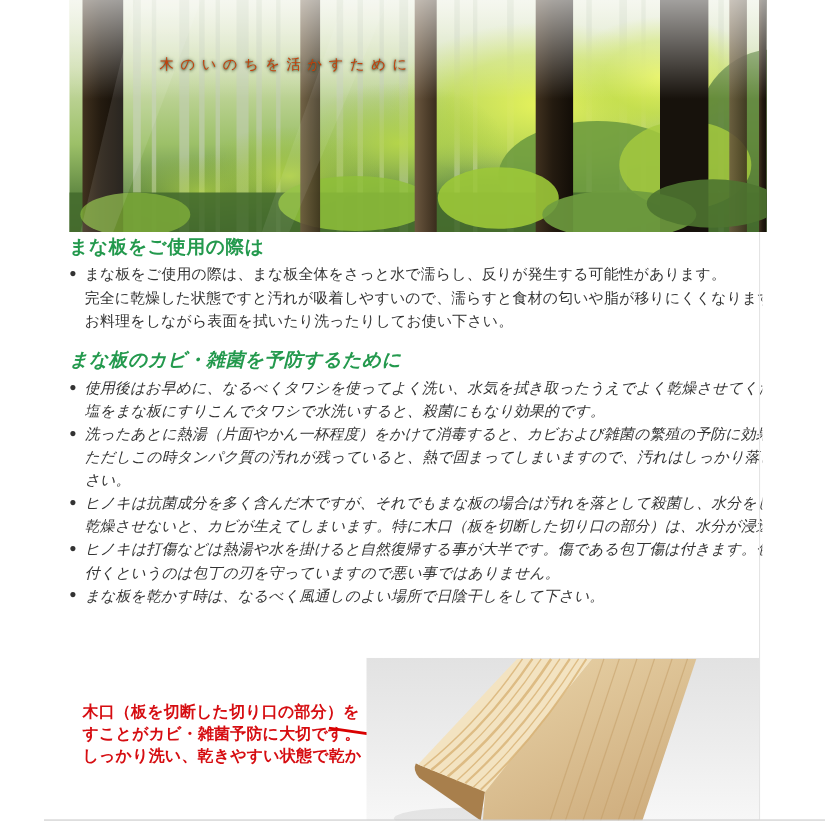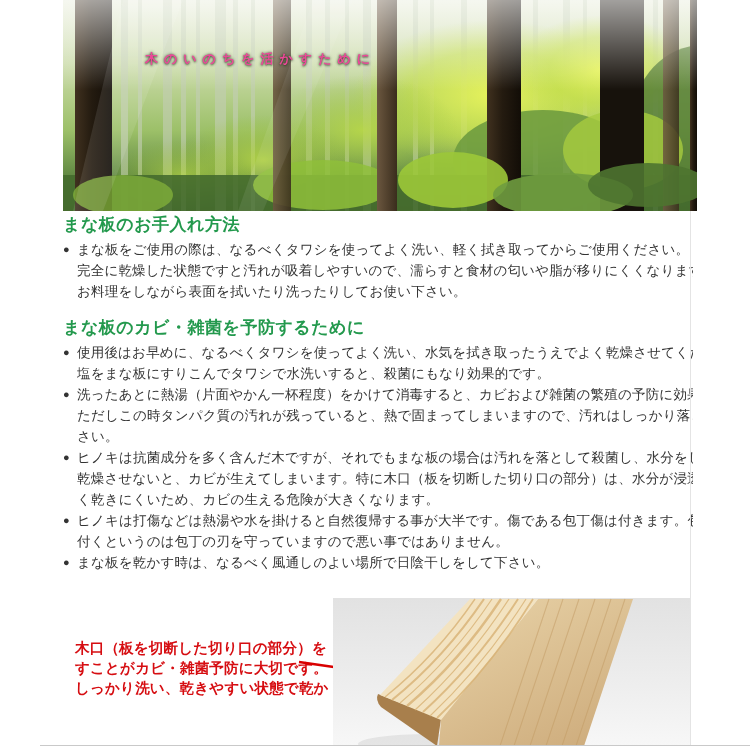--- a/index.html
+++ b/index.html
@@ -4,32 +4,31 @@
 <style>
   html,body{margin:0;padding:0;background:#fff;}
   .page{
     position:relative;width:750px;height:750px;background:#fff;overflow:hidden;
     font-family:"Liberation Sans","DejaVu Sans",sans-serif;
   }
   
   .hero{position:absolute;left:63px;top:0;width:634px;height:211px;}
   .hero svg{display:block;width:100%;height:100%;}
   .hero-caption{
-    position:absolute;left:82px;top:50px;color:#ec4899;font-size:13px;
+    position:absolute;left:82px;top:50px;color:#c2410c;font-size:13px;
     letter-spacing:6px;white-space:nowrap;
     text-shadow:0 0 3px rgba(40,60,30,.85),0 1px 2px rgba(40,60,30,.6);
-    font-weight:bold;
   }
   
   .content{position:absolute;left:63px;top:211px;width:630px;}
   .sec-heading{
     margin:0;padding:3px 0 3px;font-size:17px;line-height:22px;font-weight:bold;
     color:var(--heading-green,#23994d);letter-spacing:.5px;
   }
-  .care-section + .care-section{margin-top:12px;}
+  .care-section + .care-section{margin-top:12px;font-style:italic;}
   .item{margin:0;}
   .line{
     position:relative;padding-left:14px;font-size:13.5px;line-height:21px;
     color:var(--body-color,#333);letter-spacing:.2px;white-space:nowrap;overflow:hidden;
   }
   .bullet{position:absolute;left:0;top:0;font-size:11px;line-height:21px;}
   
   .annotation{
     position:absolute;left:75px;top:638px;width:250px;
     color:var(--annotation-red,#d60d11);font-size:14.5px;font-weight:bold;
@@ -133,23 +132,23 @@
 
       <rect x="0" y="0" width="634" height="90" fill="url(#haze)"></rect>
       <polygon points="60,0 120,0 40,211 10,211" fill="#ffffff" opacity="0.10"></polygon>
       <polygon points="250,0 290,0 200,211 175,211" fill="#ffffff" opacity="0.08"></polygon>
     </svg>
     <span class="hero-caption">木のいのちを活かすために</span>
   </div>
 
   <div class="content">
       <section class="care-section">
-        <h2 class="sec-heading">まな板のお手入れ方法</h2>
-        <div class="item">
-          <div class="line"><span class="bullet">●</span><span>まな板をご使用の際は、なるべくタワシを使ってよく洗い、軽く拭き取ってからご使用ください。</span></div>
+        <h2 class="sec-heading">まな板をご使用の際は</h2>
+        <div class="item">
+          <div class="line"><span class="bullet">●</span><span>まな板をご使用の際は、まな板全体をさっと水で濡らし、反りが発生する可能性があります。</span></div>
           <div class="line"><span>完全に乾燥した状態ですと汚れが吸着しやすいので、濡らすと食材の匂いや脂が移りにくくなります。</span></div>
           <div class="line"><span>お料理をしながら表面を拭いたり洗ったりしてお使い下さい。</span></div>
         </div>
         <div class="item">
           <div class="line"><span class="bullet">●</span></div>
         </div>
       </section>
       <section class="care-section">
         <h2 class="sec-heading">まな板のカビ・雑菌を予防するために</h2>
         <div class="item">
@@ -157,21 +156,20 @@
           <div class="line"><span>塩をまな板にすりこんでタワシで水洗いすると、殺菌にもなり効果的です。</span></div>
         </div>
         <div class="item">
           <div class="line"><span class="bullet">●</span><span>洗ったあとに熱湯（片面やかん一杯程度）をかけて消毒すると、カビおよび雑菌の繁殖の予防に効果的です</span></div>
           <div class="line"><span>ただしこの時タンパク質の汚れが残っていると、熱で固まってしまいますので、汚れはしっかり落として下</span></div>
           <div class="line"><span>さい。</span></div>
         </div>
         <div class="item">
           <div class="line"><span class="bullet">●</span><span>ヒノキは抗菌成分を多く含んだ木ですが、それでもまな板の場合は汚れを落として殺菌し、水分をしっかり</span></div>
           <div class="line"><span>乾燥させないと、カビが生えてしまいます。特に木口（板を切断した切り口の部分）は、水分が浸透しやす</span></div>
-          <div class="line"><span>く乾きにくいため、カビの生える危険が大きくなります。</span></div>
         </div>
         <div class="item">
           <div class="line"><span class="bullet">●</span><span>ヒノキは打傷などは熱湯や水を掛けると自然復帰する事が大半です。傷である包丁傷は付きます。包丁傷が</span></div>
           <div class="line"><span>付くというのは包丁の刃を守っていますので悪い事ではありません。</span></div>
         </div>
         <div class="item">
           <div class="line"><span class="bullet">●</span></div>
         </div>
         <div class="item">
           <div class="line"><span class="bullet">●</span><span>まな板を乾かす時は、なるべく風通しのよい場所で日陰干しをして下さい。</span></div>

